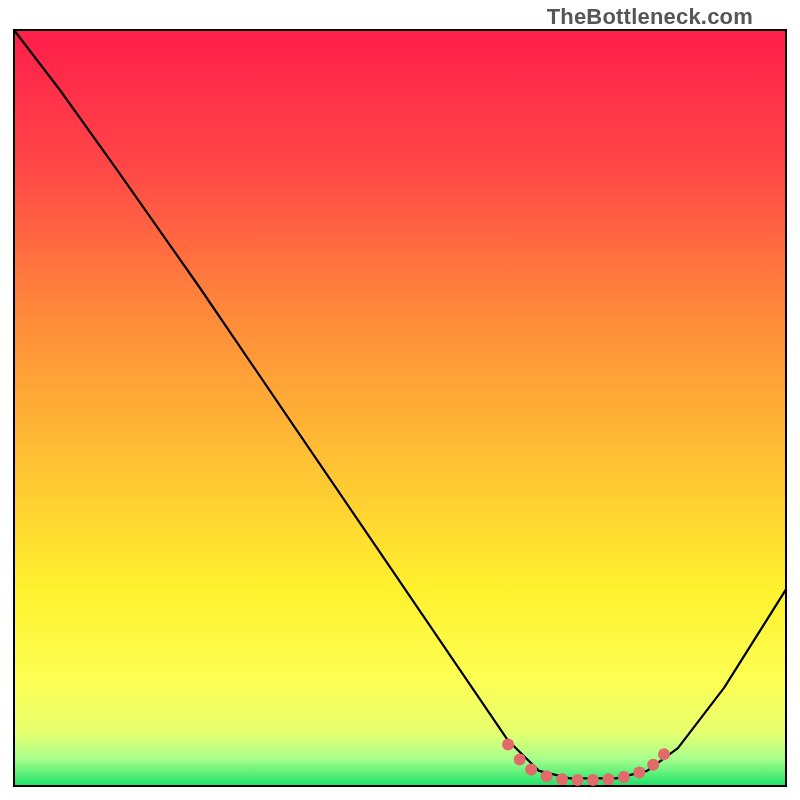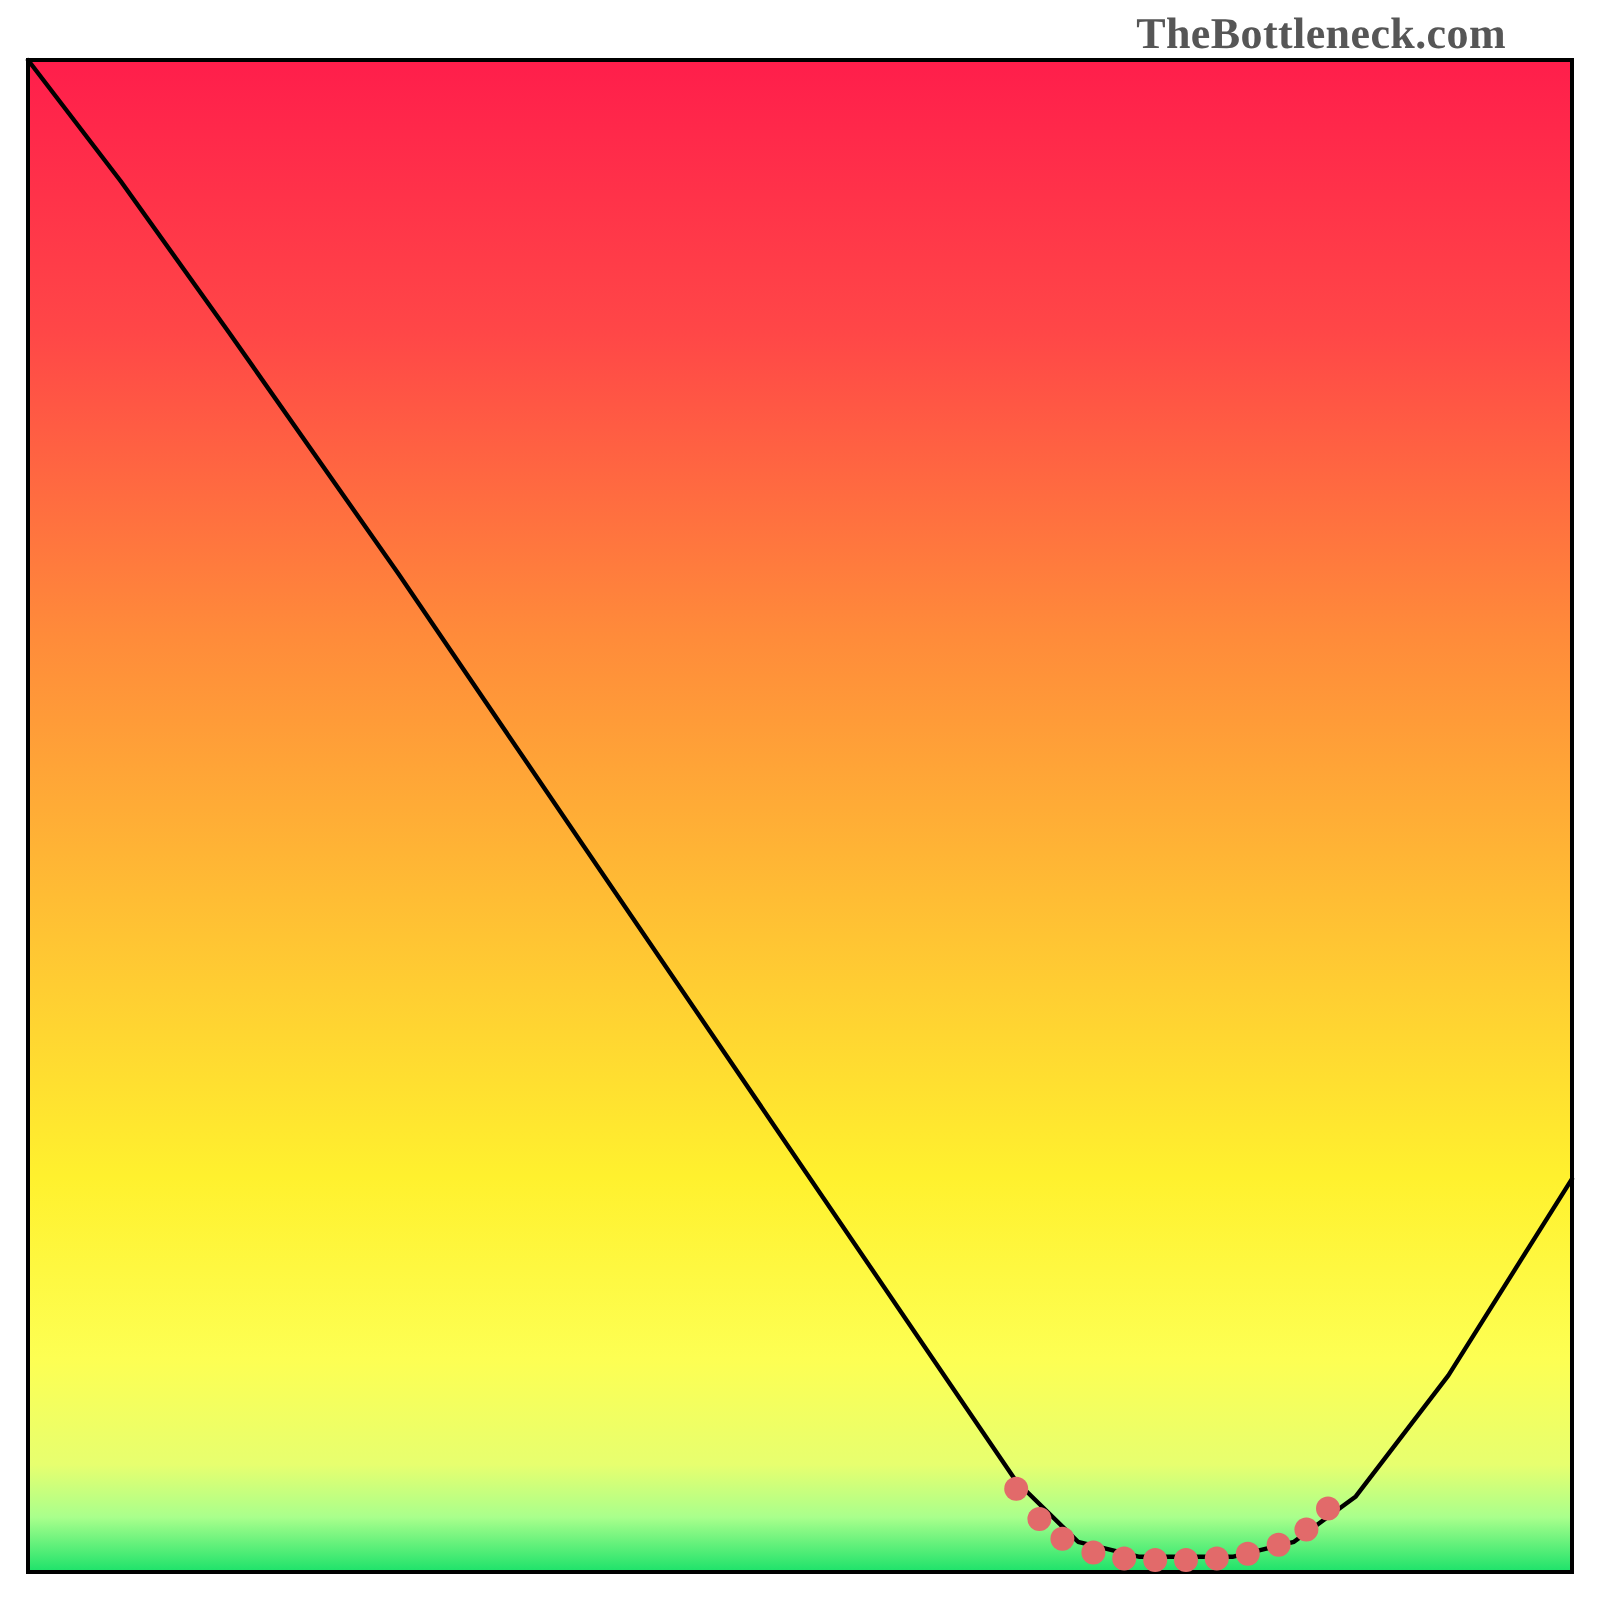--- a/index.html
+++ b/index.html
@@ -7,21 +7,20 @@
     padding: 0;
     width: 800px;
     height: 800px;
     background: #ffffff;
     font-family: Arial, Helvetica, sans-serif;
   }
   .wrap {
     position: relative;
     width: 765px;
     height: 800px;
-    font-family: Liberation Serif, serif;
   }
   .watermark {
     position: absolute;
     top: 4px;
     right: 12px;
     font-size: 22px;
     font-weight: 600;
     color: #565656;
     letter-spacing: 0.2px;
   }

